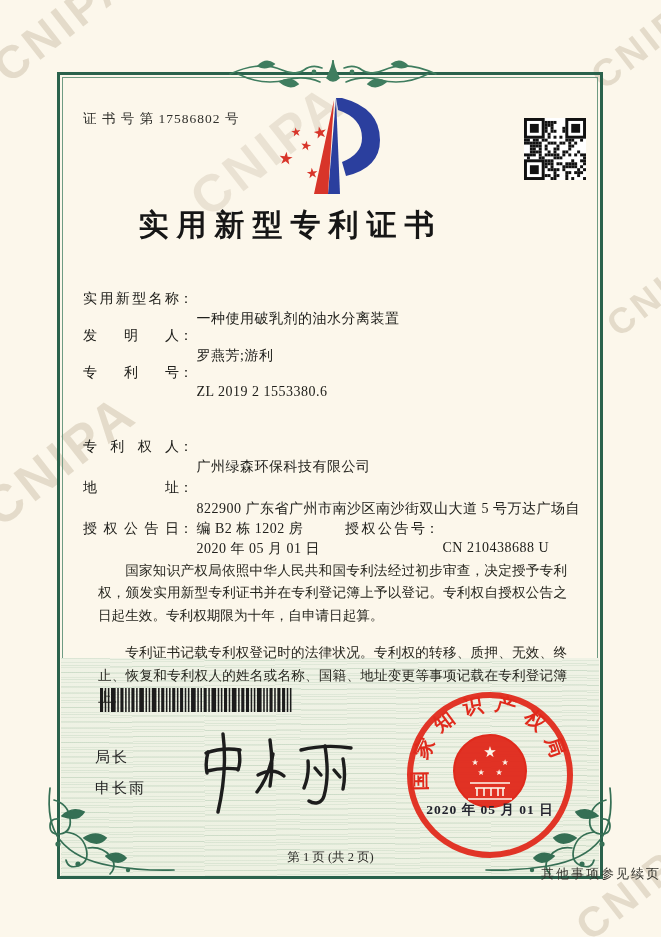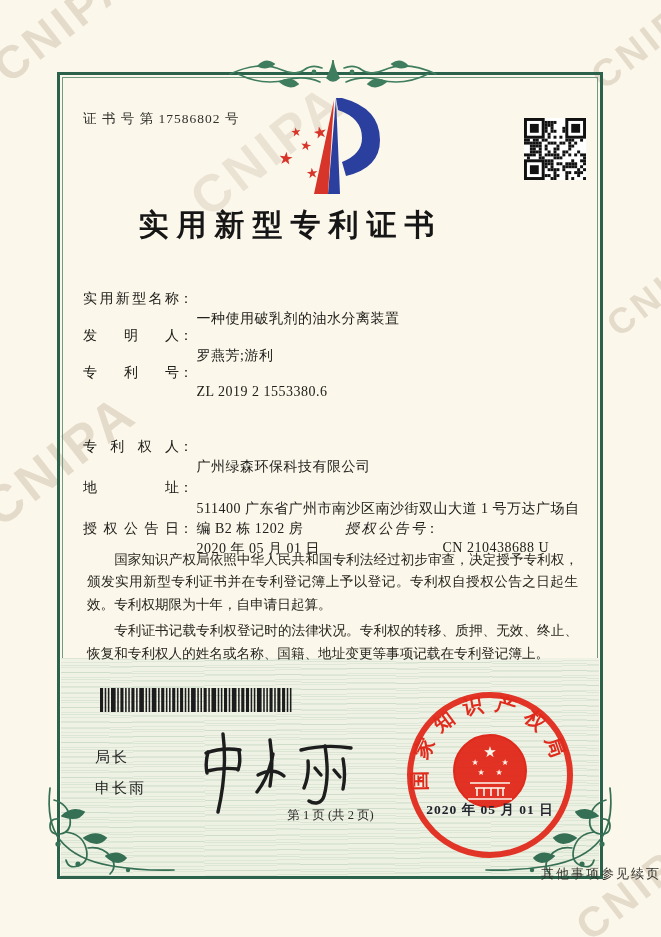--- a/index.html
+++ b/index.html
@@ -31,38 +31,38 @@
 
   .title{position:absolute;left:0;top:205px;width:581px;text-align:center;
          font-size:30px;font-weight:700;letter-spacing:8px;color:#161616;}
 
   .field{position:absolute;left:83px;font-size:14px;color:#20201c;}
   .flabel{display:inline-block;width:96px;text-align:justify;text-align-last:justify;vertical-align:top;}
   .fcolon{display:inline-block;vertical-align:top;}
   .fvalue{display:inline-block;vertical-align:top;letter-spacing:.5px;margin-top:20px;}
   .addr .fvalue{width:392px;line-height:20px;}
   .field2{position:absolute;left:345px;font-size:14px;color:#20201c;}
-  .field2 .flabel{width:80px;font-style:italic;}
+  .field2 .flabel{width:80px;}
 
   .paras{position:absolute;left:83px;top:545px;width:499px;font-size:13.6px;
          line-height:22.4px;color:#26261f;text-align:justify;}
-  .paras p{margin:4px;text-indent:2em;font-style:oblique 6deg;}
+  .paras p{margin:15px;text-indent:2em;font-style:oblique 6deg;}
 
   .barcode{position:absolute;left:100px;top:688px;}
 
   .signer{position:absolute;left:88px;top:748px;font-size:15px;color:#222;
           font-family:"Liberation Sans","DejaVu Sans",sans-serif;margin-left:7px;}
   .signer div{margin-bottom:12px;letter-spacing:2px;}
   .signature{position:absolute;left:185px;top:726px;}
 
   .seal{position:absolute;left:404px;top:689px;width:172px;height:172px;}
   .seal-date{position:absolute;left:0;top:112px;width:172px;text-align:center;
              font-size:13.5px;color:#23232e;letter-spacing:1px;font-weight:600;}
 
-  .page-num{position:absolute;left:0;top:807px;width:661px;text-align:center;
+  .page-num{position:absolute;left:0;top:849px;width:661px;text-align:center;
             font-size:12.5px;color:#2a2a26;}
   .foot-note{position:absolute;left:0;top:865px;width:661px;text-align:right;
              font-size:13px;color:#33332d;letter-spacing:2px;}
 
   .orn{position:absolute;}
   svg{display:block;}
 </style>
 </head>
 <body>
 
@@ -303,21 +303,21 @@
   <div class="field" style="top:364px;">
     <span class="flabel">专利号</span><span class="fcolon">：</span>
     <span class="fvalue">ZL 2019 2 1553380.6</span>
   </div>
   <div class="field" style="top:438px;">
     <span class="flabel">专利权人</span><span class="fcolon">：</span>
     <span class="fvalue">广州绿森环保科技有限公司</span>
   </div>
   <div class="field addr" style="top:479px;">
     <span class="flabel">地址</span><span class="fcolon">：</span>
-    <span class="fvalue">511400 广东省广州市南沙区南沙街双山大道 1 号万达广场自编 B2 栋 1202 房</span>
+    <span class="fvalue">822900 广东省广州市南沙区南沙街双山大道 5 号万达广场自编 B2 栋 1202 房</span>
   </div>
   <div class="field" style="top:520px;">
     <span class="flabel">授权公告日</span><span class="fcolon">：</span>
     <span class="fvalue">2020 年 05 月 01 日</span>
   </div>
   <div class="field2" style="top:520px;">
     <span class="flabel">授权公告号</span><span class="fcolon">：</span>
     <span class="fvalue">CN 210438688 U</span>
   </div>
 

